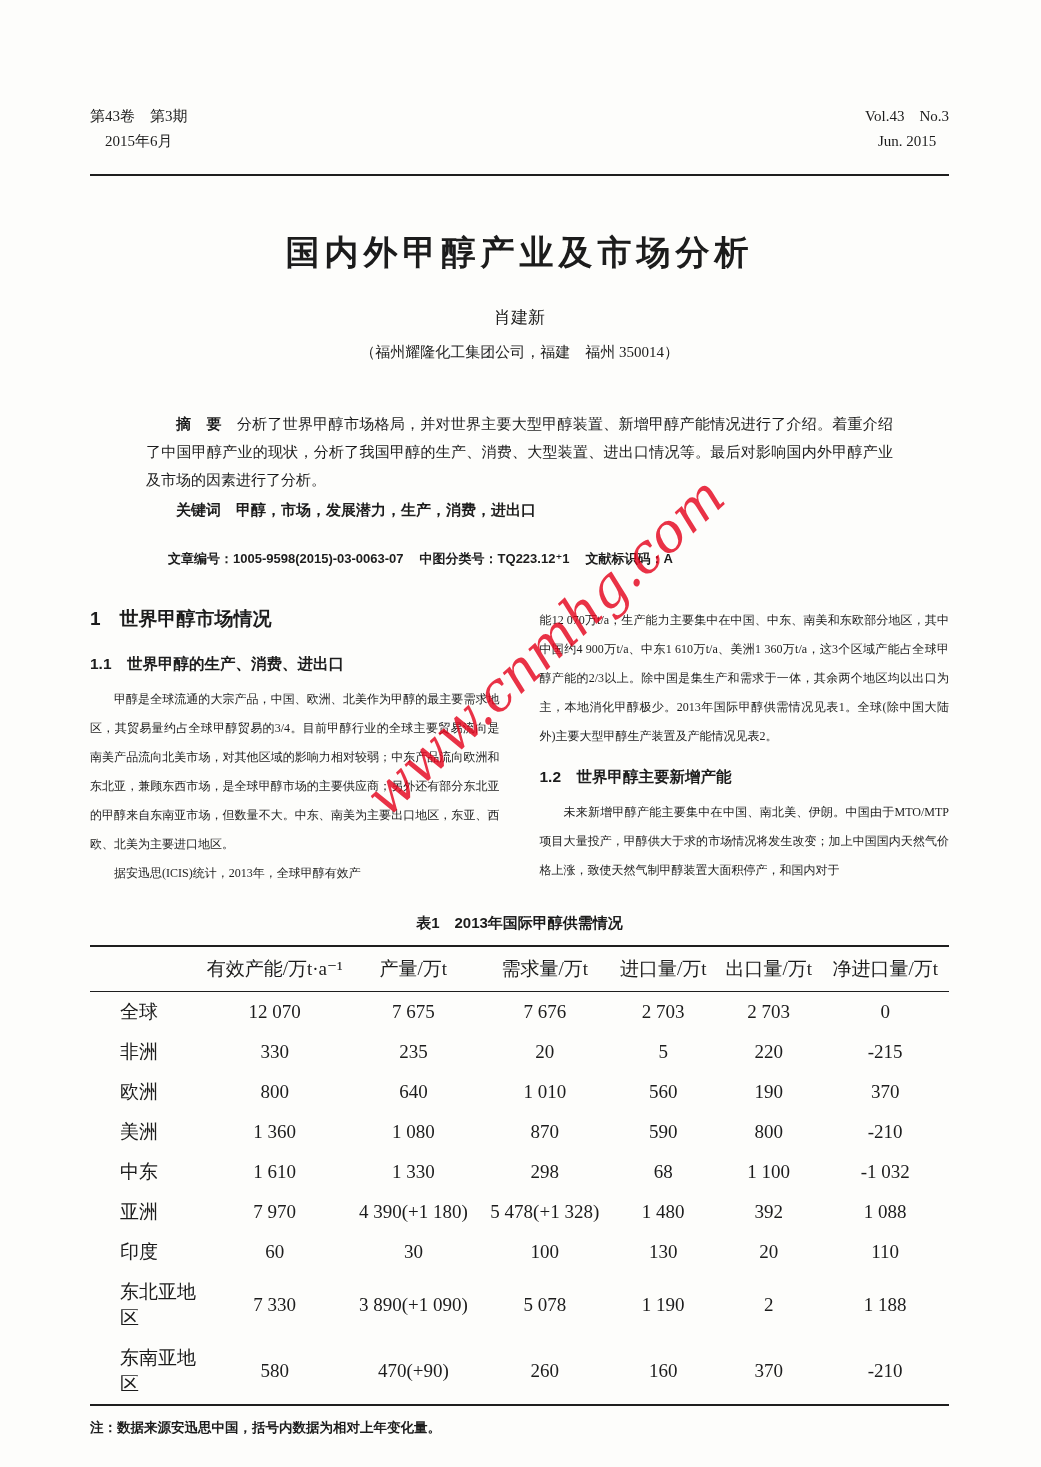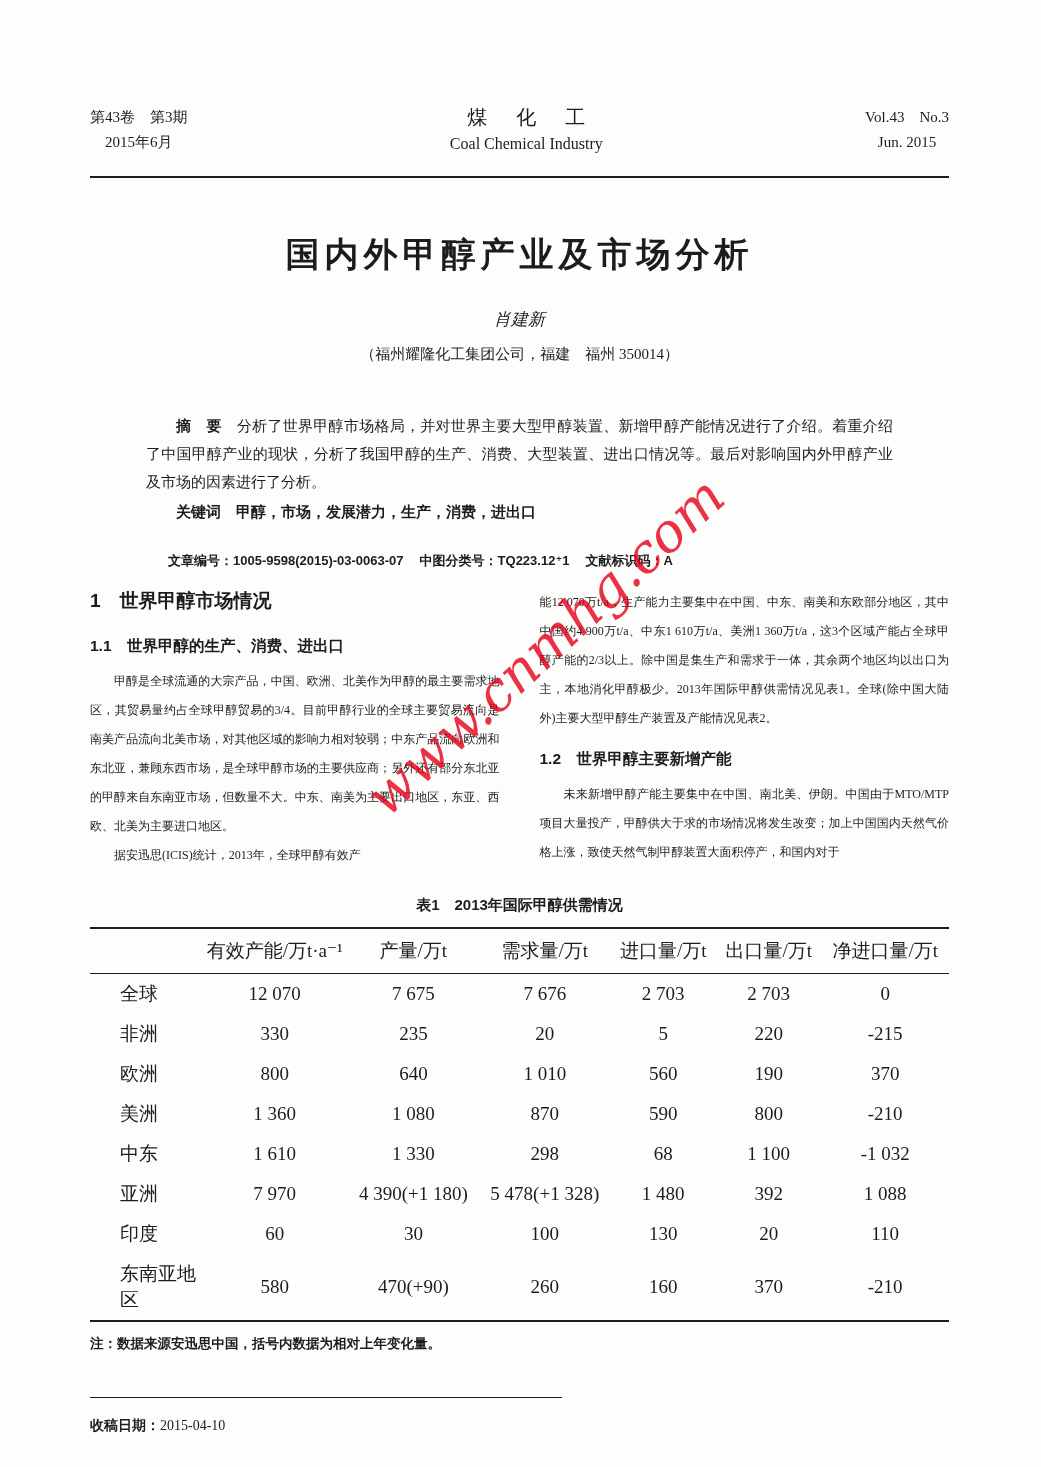--- a/index.html
+++ b/index.html
@@ -12,32 +12,32 @@
   }
   
   .jheader { display:flex; justify-content:space-between; align-items:center;
              padding-bottom:20px; border-bottom:2px solid #1e1e1e; }
   .jh-block { text-align:center; font-size:15px; line-height:25px; }
   .jh-name-cn { font-size:20px; letter-spacing:12px; line-height:27px; padding-left:12px; }
   .jh-name-en { font-size:16px; }
   
   .title { text-align:center; font-size:34px; font-weight:bold; letter-spacing:5px; margin-top:54px;
            font-family:"Liberation Sans","DejaVu Sans",sans-serif; }
-  .author { text-align:center; font-size:17px; margin-top:30px;font-style:italic; }
+  .author { text-align:center; font-size:17px; margin-top:30px; }
   .affil  { text-align:center; font-size:15px; margin-top:14px; }
   
   .abstract { margin:48px 56px 0; font-size:15px; line-height:28px; text-align:justify; text-indent:2em; }
   .blabel { font-weight:bold; font-family:"Liberation Sans","DejaVu Sans",sans-serif; }
   .kw { margin:2px 56px 12px; font-size:15px; line-height:28px; text-indent:2em;
         font-weight:bold; font-family:"Liberation Sans","DejaVu Sans",sans-serif; }
   .meta { margin-top:26px; margin-left:78px; font-size:13px; font-weight:bold;
           font-family:"Liberation Sans","DejaVu Sans",sans-serif; }
   .meta span { margin-right:16px; }
   
-  .columns { display:flex; gap:40px; margin-top:18px; }
+  .columns { display:flex; gap:40px; margin-top:38px; }
   .col { flex:1; min-width:0; }
   h2.sec { font-size:19px; font-family:"Liberation Sans","DejaVu Sans",sans-serif; margin-bottom:22px; }
   h3.sub { font-size:15.5px; font-family:"Liberation Sans","DejaVu Sans",sans-serif; margin:16px 0 10px; }
   .col p { font-size:12px; line-height:29px; text-align:justify; }
   .indent { text-indent:2em; }
   
   .tablewrap { margin-top:26px; }
   .tcaption { text-align:center; font-size:15px; font-weight:bold;
               font-family:"Liberation Sans","DejaVu Sans",sans-serif; margin-bottom:12px; }
   table { width:100%; border-collapse:collapse; font-size:19px; }
@@ -67,24 +67,20 @@
 <div class="page">
 
   <div class="watermark" style="color: rgb(229, 0, 25);">www.cnmhg.com</div>
 
   <div class="jheader">
     <div class="jh-block">
       <div>第43卷　第3期</div>
       <div>2015年6月</div>
     </div>
     <div class="jh-block">
-      <div class="jh-name-cn">煤 化 工</div>
-      <div class="jh-name-en">Coal Chemical Industry</div>
-    </div>
-    <div class="jh-block">
       <div>Vol.43　No.3</div>
       <div>Jun. 2015</div>
     </div>
   </div>
 
   <h1 class="title">国内外甲醇产业及市场分析</h1>
   <div class="author">肖建新</div>
   <div class="affil">（福州耀隆化工集团公司，福建　福州 350014）</div>
 
   <p class="abstract"><span class="blabel">摘　要</span><span>　分析了世界甲醇市场格局，并对世界主要大型甲醇装置、新增甲醇产能情况进行了介绍。着重介绍了中国甲醇产业的现状，分析了我国甲醇的生产、消费、大型装置、进出口情况等。最后对影响国内外甲醇产业及市场的因素进行了分析。</span></p>
@@ -181,20 +177,29 @@
           <tr>
             <td class="rowlabel">印度</td>
             <td>60</td>
             <td>30</td>
             <td>100</td>
             <td>130</td>
             <td>20</td>
             <td>110</td>
           </tr>
           <tr>
+            <td class="rowlabel">东北亚地区</td>
+            <td>7 330</td>
+            <td>3 890(+1 090)</td>
+            <td>5 078</td>
+            <td>1 190</td>
+            <td>2</td>
+            <td>1 188</td>
+          </tr>
+          <tr>
             <td class="rowlabel">东南亚地区</td>
             <td>580</td>
             <td>470(+90)</td>
             <td>260</td>
             <td>160</td>
             <td>370</td>
             <td>-210</td>
           </tr>
         </tbody>
     </table>

